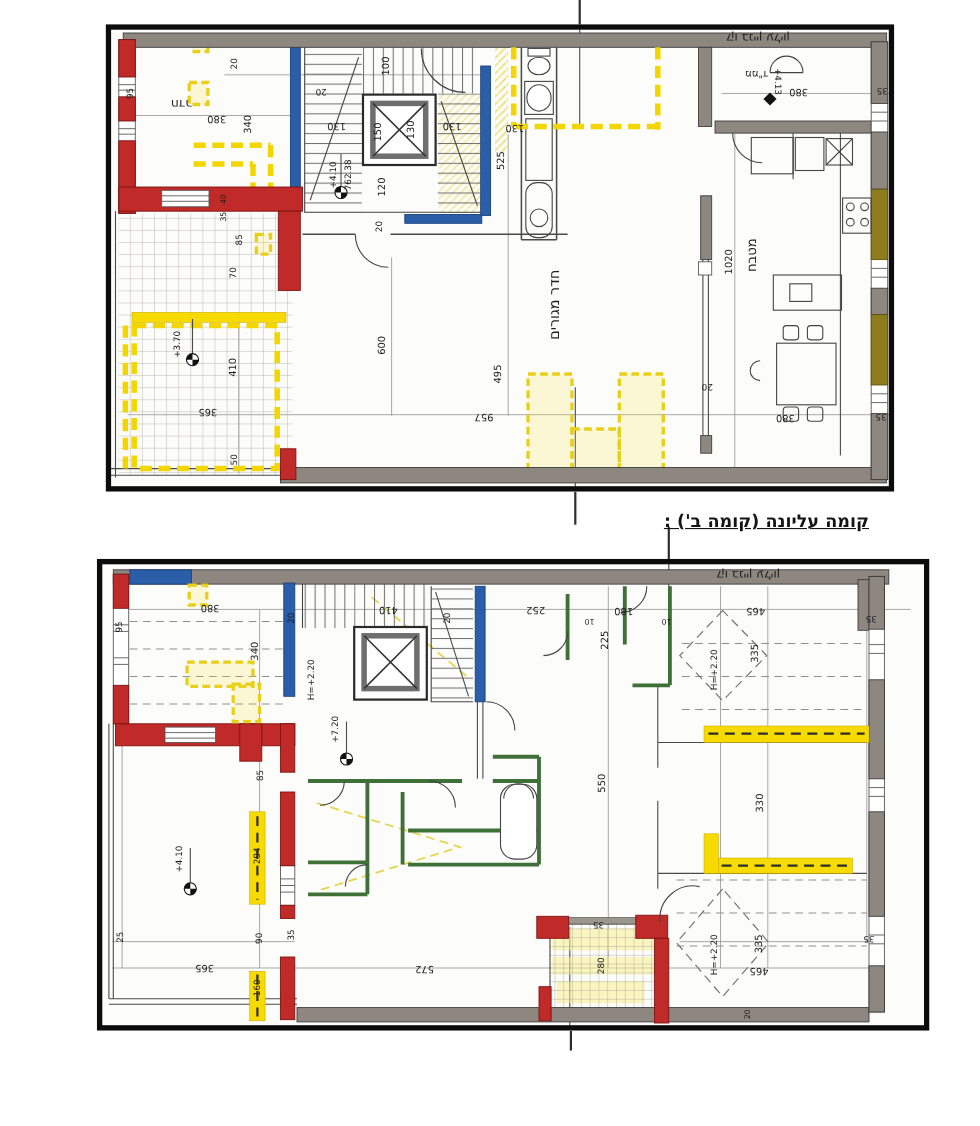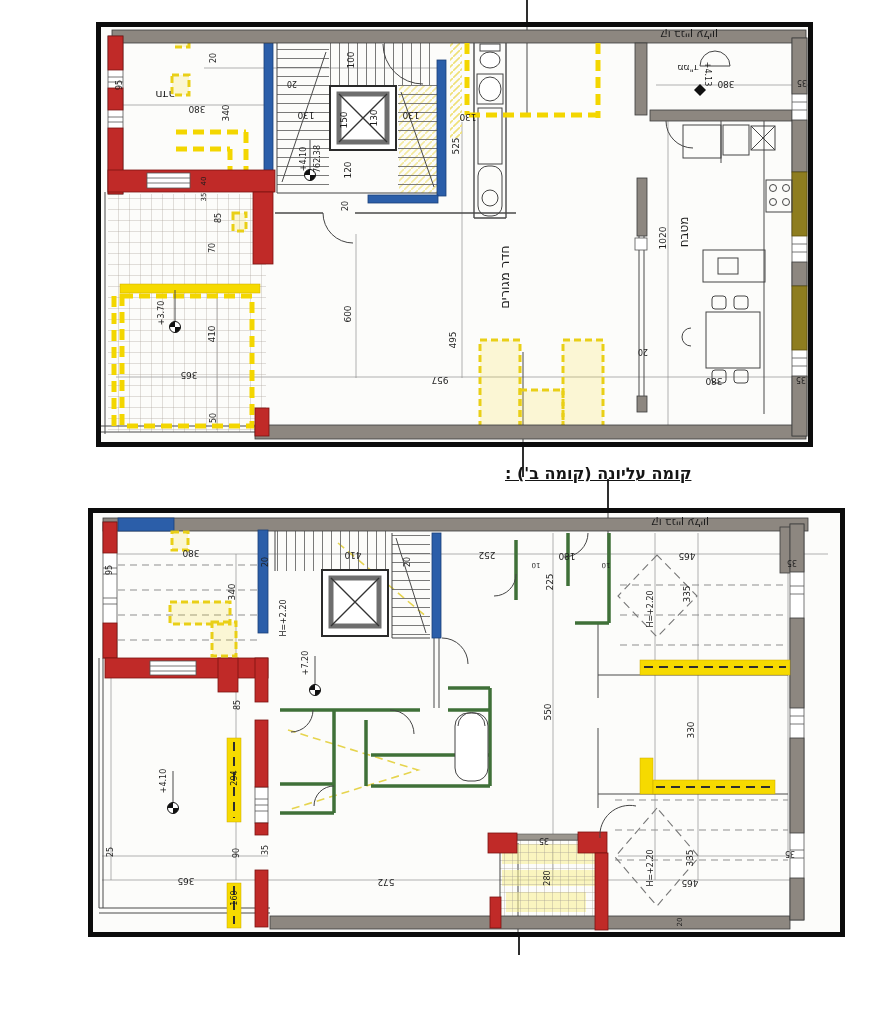--- a/index.html
+++ b/index.html
@@ -1,19 +1,19 @@
 <!DOCTYPE html>
 <html><head>
 <meta charset="utf-8">
 <style>
   html,body{margin:0;padding:0;background:#fff;}
   #page{position:relative;width:891px;height:1024px;background:#fff;overflow:hidden;
         font-family:"DejaVu Sans",sans-serif;}
   .plan{position:absolute;}
-  .caption{position:absolute;left:505px;top:464px;width:285px;text-align:left;
+  .caption{position:absolute;left:505px;top:464px;width:285px;text-align:right;
            font-size:16px;font-weight:bold;color:#151515;text-decoration:underline;
            direction:rtl;font-family:"DejaVu Sans",sans-serif;}
   .sec{position:absolute;width:2px;background:#2e2e2e;}
   
   .paper{fill:#fcfcfa;}
   .frame{fill:none;stroke:#0c0c0c;stroke-width:5;}
   .wg{fill:#8d8780;stroke:#3a3a3a;stroke-width:0.8;}
   .wr{fill:#c02a28;stroke:#7c1210;stroke-width:0.8;}
   .wb{fill:#2b5ea9;stroke:#1a3f78;stroke-width:0.8;}
   .wo{fill:#8e7d1f;stroke:#5f520e;stroke-width:0.8;}

